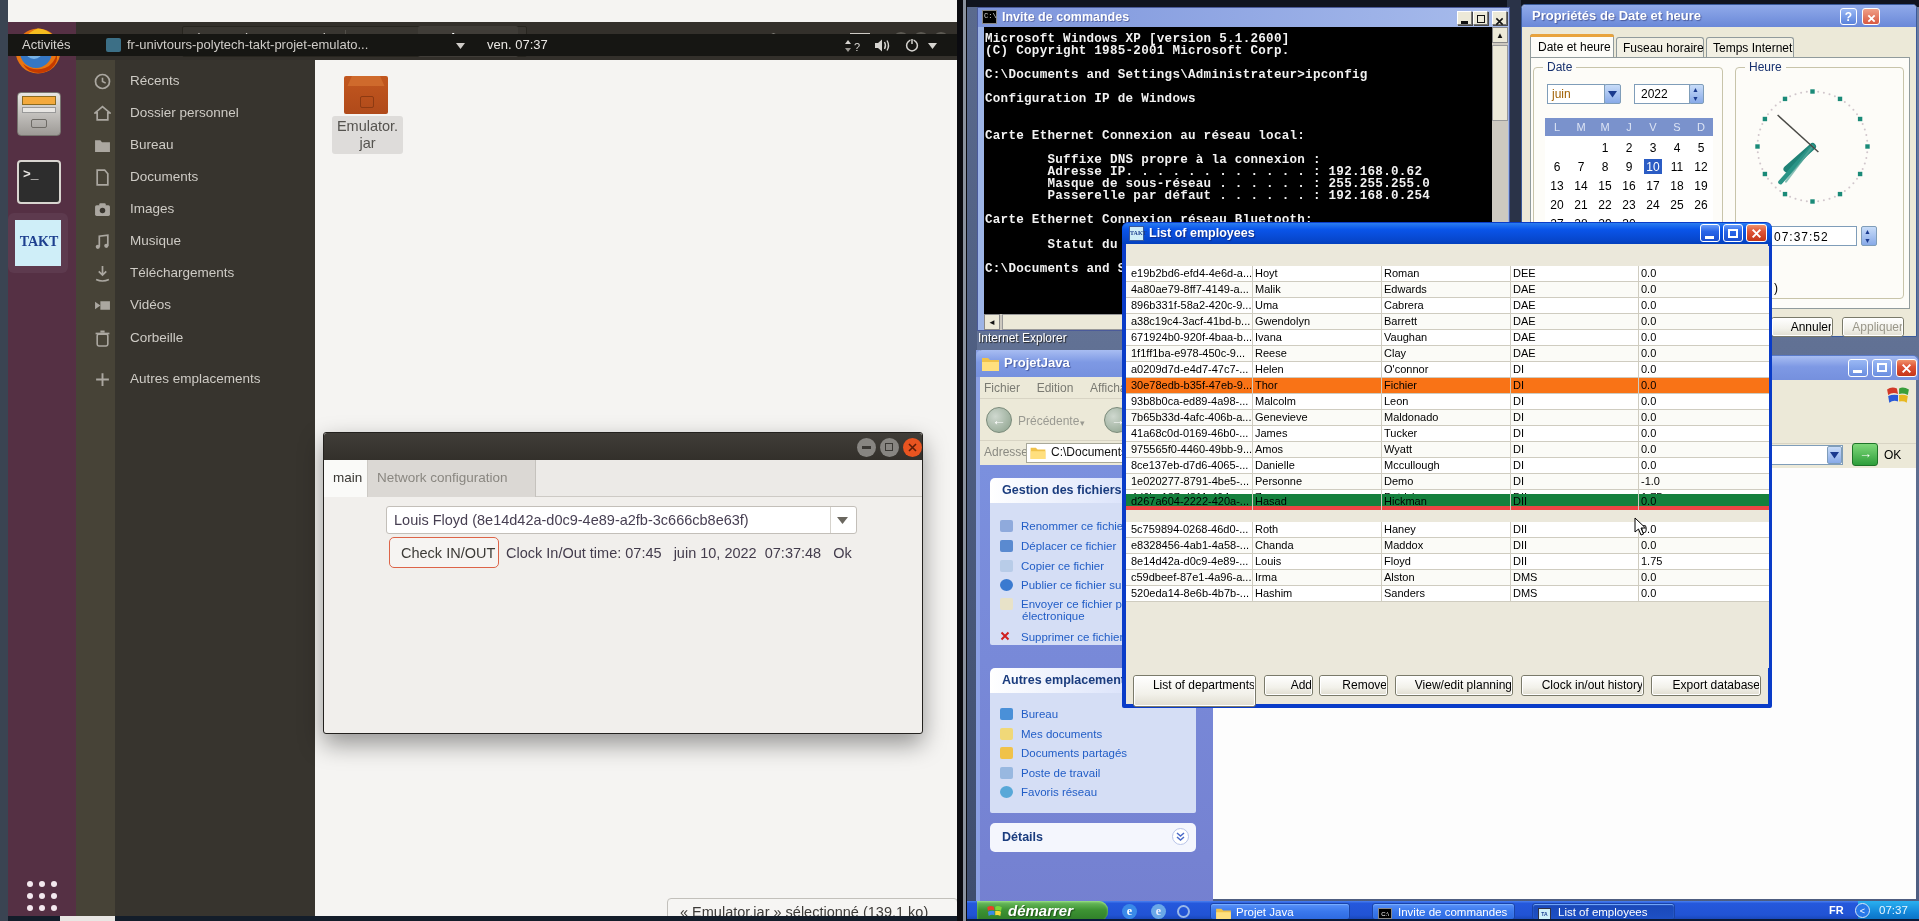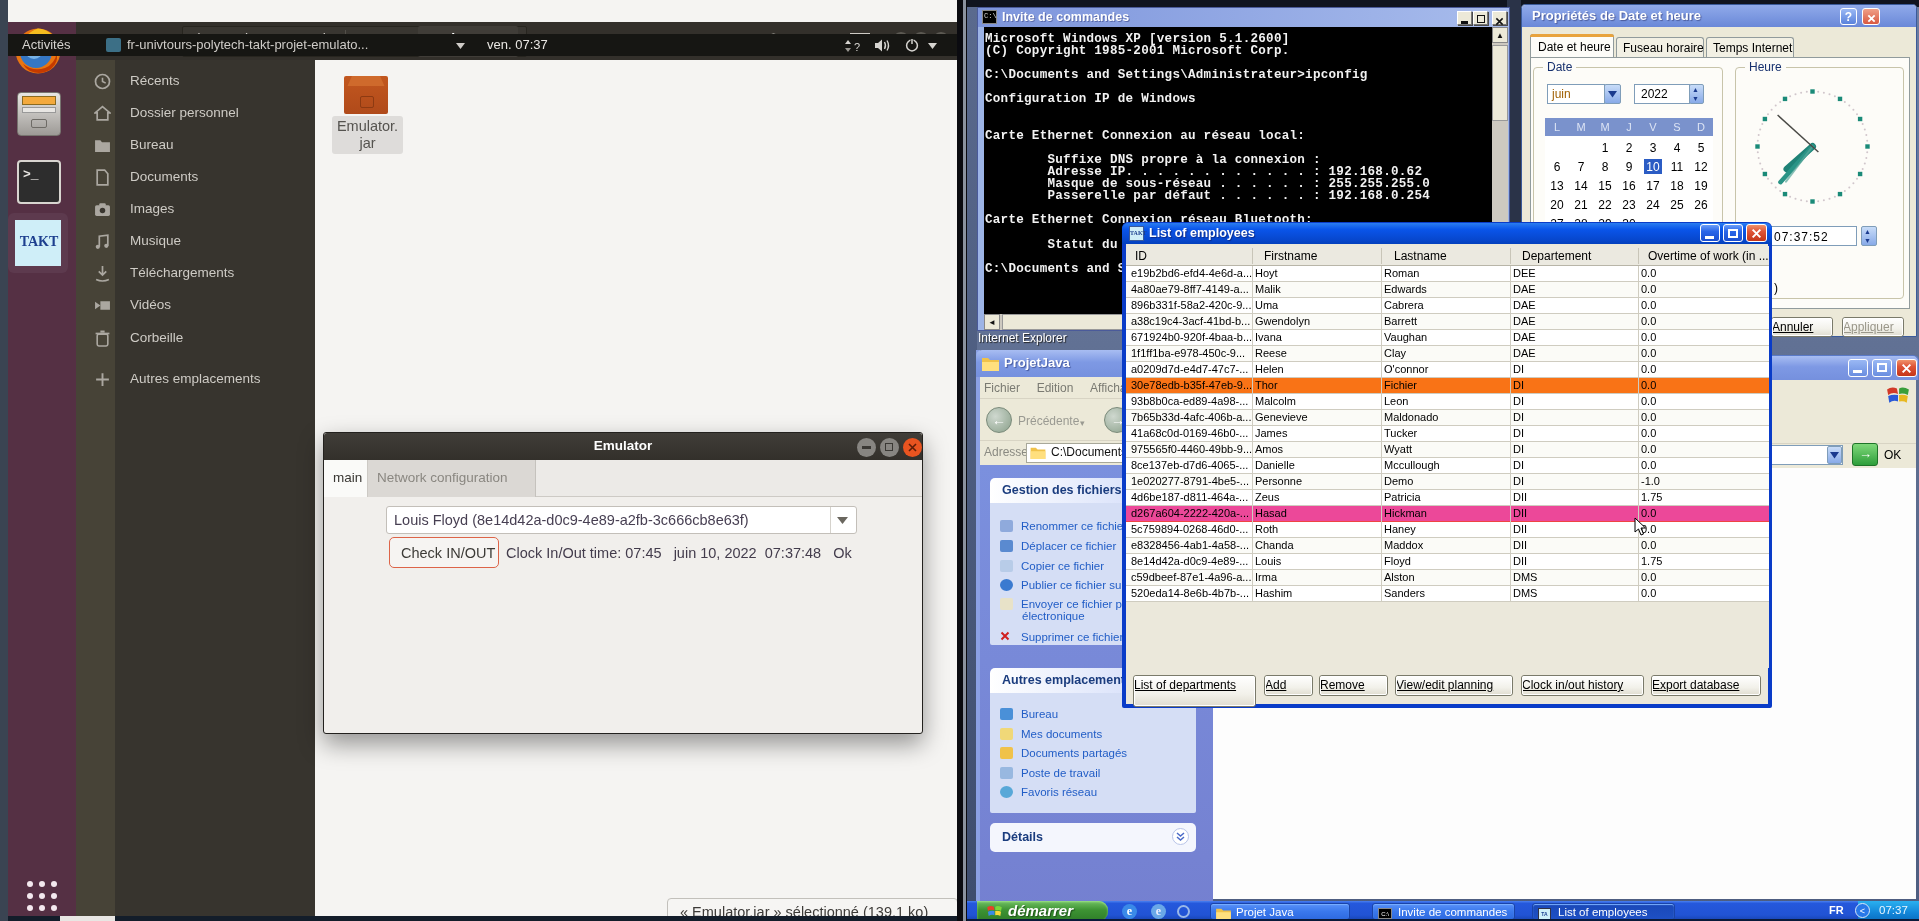--- a/index.html
+++ b/index.html
@@ -32,21 +32,21 @@
   .xptitle-inactive { background:linear-gradient(180deg,#a8bdf2 0%,#7e99e4 45%,#7590de 100%); }
   .lunabtn { position:absolute; width:20px; height:18px; border-radius:3px; border:1px solid #fff; color:#fff; font-weight:bold; text-align:center; }
   .btn-act { background:linear-gradient(#6a9cf8,#2a66e8 40%,#1a4ed0); }
   .btn-inact { background:linear-gradient(#9ab8f4,#6a8ee0); }
   .btn-close { width:21px; background:linear-gradient(#f0926a,#df5538 40%,#c43518); }
   .ietitle { background:linear-gradient(180deg,#a8bdf2 0%,#7e99e4 45%,#7590de 100%); border:1px solid #5a7ac8; border-bottom:none; border-radius:6px 6px 0 0; }
   .cmdbtn { top:3px; width:15px; height:14px; background:#ece9d8; border:1px solid #fff; border-right-color:#777; border-bottom-color:#777; box-shadow:1px 1px 0 #4a4a4a; }
   #cmdtext { left:7px; top:25px; letter-spacing:0.25px; color:#f2f2f2; font-family:"Liberation Mono",monospace; font-size:12.6px; line-height:12.1px; font-weight:bold; white-space:pre; }
   .calhdr { width:24px; text-align:center; color:#dce4f4; font-size:11px; }
   .calday { width:24px; text-align:center; color:#000; font-size:12px; }
-  .xpbtn { background:linear-gradient(#ffffff,#f2f1ea 60%,#e0ddd0); border:1px solid #7a7a6a; border-radius:3px; outline:1px solid #fff; outline-offset:-2px; color:#000; font-size:12px; text-align:left; line-height:19px;text-decoration:underline; }
+  .xpbtn { background:linear-gradient(#ffffff,#f2f1ea 60%,#e0ddd0); border:1px solid #7a7a6a; border-radius:3px; outline:1px solid #fff; outline-offset:-2px; color:#000; font-size:12px; text-align:right; line-height:19px; }
   .panehead { height:25px; background:linear-gradient(90deg,#ffffff,#c9d5f8); border-radius:5px 5px 0 0; color:#1a3c7e; font-weight:bold; font-size:12.5px; line-height:25px; padding-left:12px; }
   .panebody { background:#d5def5; border-radius:0 0 2px 2px; }
   .paneitem { color:#215dc6; font-size:11.5px; line-height:14px; white-space:nowrap; }
   .pic { display:inline-block; width:13px; height:12px; margin-right:8px; vertical-align:-2px; border-radius:2px; }
   .pic2 { display:inline-block; width:13px; margin-right:8px; font-weight:bold; font-size:12px; }
   .taskbtn { top:2px; height:17px; background:linear-gradient(180deg,#5890f8,#3a78ec 50%,#2e6ae0); border-radius:3px; border:1px solid #1a44a8; color:#fff; font-size:11.5px; line-height:16px; white-space:nowrap; overflow:hidden; box-shadow:inset 0 1px 1px #7ab0ff; }
   .erow { position:absolute; width:643px; height:16px; font-size:11px; color:#000; white-space:nowrap; }
   .erow div { position:absolute; top:1px; overflow:hidden; }
   .ec0 { left:5px; width:122px; }
   .ec1 { left:129px; width:123px; }
@@ -165,21 +165,20 @@
   <div class="abs" style="left:344px;top:76px;width:44px;height:10px;background:#cf6a2c;z-index:6;clip-path:polygon(8% 100%, 18% 0, 82% 0, 92% 100%)"></div>
   <div class="abs" style="left:360px;top:96px;width:14px;height:12px;border:1.5px solid #8d3a12;z-index:6;border-radius:2px"></div>
   <div class="abs" style="left:332px;top:116px;width:71px;height:38px;background:#dedcda;border-radius:3px;z-index:6"></div>
   <div class="abs" style="left:332px;top:118px;width:71px;text-align:center;color:#55534f;font-size:14.5px;line-height:17px;z-index:7">Emulator.<br>jar</div>
 
   <div class="abs" style="left:667px;top:898px;width:291px;height:23px;background:#f6f5f3;border:1px solid #c2c0bb;border-radius:4px 4px 0 0;z-index:8"></div>
   <div class="abs" style="left:680px;top:904px;color:#3c3a37;font-size:14.5px;z-index:9">« Emulator.jar » sélectionné  (139,1 ko)</div>
 
   <div class="abs" id="emu">
     <div class="abs" style="left:0;top:0;width:100%;height:27px;background:linear-gradient(#403d38,#33302b);border-radius:3px 3px 0 0"></div>
-    <div class="abs" style="left:0;top:5px;width:100%;text-align:center;color:#fff;font-weight:bold;font-size:13.5px">Emulator</div>
     <div class="emucirc" style="left:533px;background:#878581"></div>
     <div class="abs" style="left:538px;top:13px;width:9px;height:2.5px;background:#3a3834"></div>
     <div class="emucirc" style="left:556px;background:#878581"></div>
     <div class="abs" style="left:561px;top:10px;width:8px;height:8px;border:1.8px solid #3a3834"></div>
     <div class="emucirc" style="left:579px;background:#e95420"></div>
     <svg class="abs" style="left:584px;top:10px" width="9" height="9" viewBox="0 0 9 9">
           <path d="M1 1 L8 8 M8 1 L1 8" stroke="#5e1d07" stroke-width="1.6"></path>
         </svg>
 
     <div class="abs" style="left:0;top:27px;width:100%;height:37px;background:#eceae7;border-bottom:1px solid #cdcac5"></div>
@@ -583,31 +582,20 @@
     <div class="abs lunabtn btn-act" style="left:601px;top:2px">
           <div style="margin:4px 0 0 4px;width:10px;height:9px;border:2px solid #fff"></div>
         </div>
     <div class="abs lunabtn btn-close" style="left:624px;top:2px"><svg style="margin-top:3px" width="11" height="11" viewBox="0 0 10 10">
             <path d="M1.5 1.5 L8.5 8.5 M8.5 1.5 L1.5 8.5" stroke="#fff" stroke-width="1.8"></path>
           </svg></div>
 
     <div class="abs" style="left:4px;top:22px;width:642px;height:460px;background:#ebe8db"></div>
 
     <div class="abs" id="emptable" style="left:4px;top:24px;width:643px;height:422px;background:#ebe8db">
-    <div class="erow" style="top:0;height:20px;background:#ebe9e0;border-bottom:1px solid #b8b5a8;font-size:12px">
-            <div class="ec0" style="top:3px;left:9px">ID</div>
-            <div class="ec1" style="top:3px;left:138px">Firstname</div>
-            <div class="ec2" style="top:3px;left:268px">Lastname</div>
-            <div class="ec3" style="top:3px;left:396px">Departement</div>
-            <div class="ec4" style="top:3px;left:522px">Overtime of work (in ...</div>
-            <i style="position:absolute;left:126px;top:2px;width:1px;height:16px;background:#c8c5b8"></i>
-            <i style="position:absolute;left:255px;top:2px;width:1px;height:16px;background:#c8c5b8"></i>
-            <i style="position:absolute;left:384px;top:2px;width:1px;height:16px;background:#c8c5b8"></i>
-            <i style="position:absolute;left:512px;top:2px;width:1px;height:16px;background:#c8c5b8"></i>
-          </div>
     <div class="erow" style="top:20.00px;background:#ffffff;border-bottom:1px solid #cfccc0">
             <div class="ec0">e19b2bd6-efd4-4e6d-a...</div>
             <div class="ec1">Hoyt</div>
             <div class="ec2">Roman</div>
             <div class="ec3">DEE</div>
             <div class="ec4">0.0</div>
             <i style="position:absolute;left:126px;top:0;width:1px;height:16px;background:#cfccc0"></i>
             <i style="position:absolute;left:255px;top:0;width:1px;height:16px;background:#cfccc0"></i>
             <i style="position:absolute;left:384px;top:0;width:1px;height:16px;background:#cfccc0"></i>
             <i style="position:absolute;left:512px;top:0;width:1px;height:16px;background:#cfccc0"></i>
@@ -759,21 +747,21 @@
             <div class="ec0">4d6be187-d811-464a-...</div>
             <div class="ec1">Zeus</div>
             <div class="ec2">Patricia</div>
             <div class="ec3">DII</div>
             <div class="ec4">1.75</div>
             <i style="position:absolute;left:126px;top:0;width:1px;height:16px;background:#cfccc0"></i>
             <i style="position:absolute;left:255px;top:0;width:1px;height:16px;background:#cfccc0"></i>
             <i style="position:absolute;left:384px;top:0;width:1px;height:16px;background:#cfccc0"></i>
             <i style="position:absolute;left:512px;top:0;width:1px;height:16px;background:#cfccc0"></i>
           </div>
-    <div class="erow" style="top:260.00px;background:#ec4899;border-bottom:1px solid #ef4444">
+    <div class="erow" style="top:248px;background:#15803d;border-bottom:4px solid #ef4444">
             <div class="ec0">d267a604-2222-420a-...</div>
             <div class="ec1">Hasad</div>
             <div class="ec2">Hickman</div>
             <div class="ec3">DII</div>
             <div class="ec4">0.0</div>
             <i style="position:absolute;left:126px;top:0;width:1px;height:16px;background:#cfccc0"></i>
             <i style="position:absolute;left:255px;top:0;width:1px;height:16px;background:#cfccc0"></i>
             <i style="position:absolute;left:384px;top:0;width:1px;height:16px;background:#cfccc0"></i>
             <i style="position:absolute;left:512px;top:0;width:1px;height:16px;background:#cfccc0"></i>
           </div>

